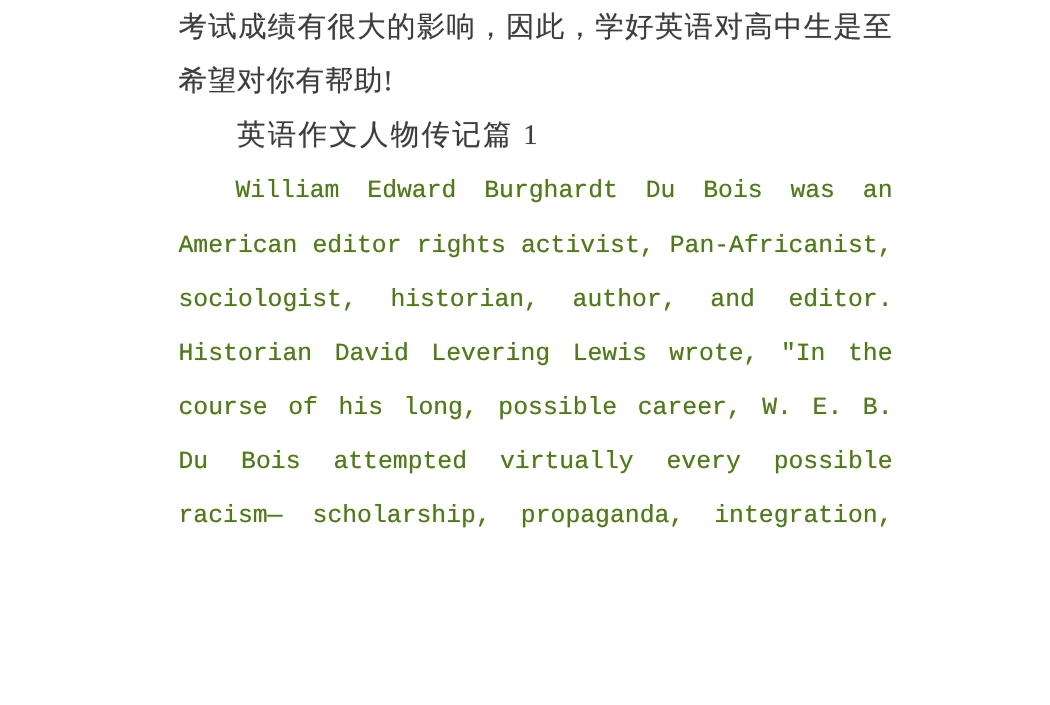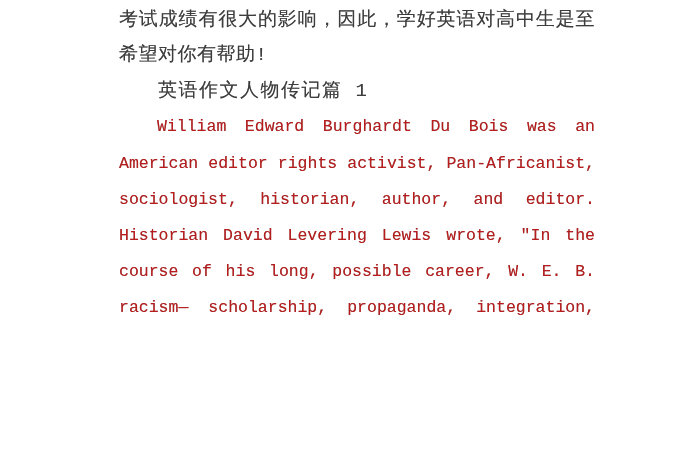--- a/index.html
+++ b/index.html
@@ -32,30 +32,29 @@
   }
   .cjk {
     font-family: "Liberation Serif", serif;
     font-size: 19px;
     letter-spacing: 0.5px;
     color: #3d3d3d;
   }
   .cjk-left {
     text-align: left;
     text-align-last: left;
-    font-family: Liberation Mono, monospace;
   }
   .heading {
     padding-left: 39px;
     letter-spacing: 1.5px;
   }
   .latin {
     font-family: "Liberation Mono", monospace;
     font-size: 16.5px;
-    color: #b91c1c;
+    color: #4d7c0f;
   }
   .indent {
     padding-left: 38px;
   }
 </style>
 </head>
 <body>
 
 <div class="page">
   <div class="column">
@@ -70,19 +69,20 @@
     <div class="line latin indent">William Edward Burghardt Du Bois  was an</div>
 
     <div class="line latin">American editor rights activist, Pan-Africanist,</div>
 
     <div class="line latin">sociologist, historian, author, and editor.</div>
 
     <div class="line latin">Historian David Levering Lewis wrote, "In the</div>
 
     <div class="line latin">course of his long, possible career, W. E. B.</div>
 
+    <div class="line latin">Du Bois attempted virtually every possible</div>
 
 
     <div class="line latin">racism— scholarship, propaganda, integration,</div>
 
 
   </div>
 </div>
 
 </body></html>

